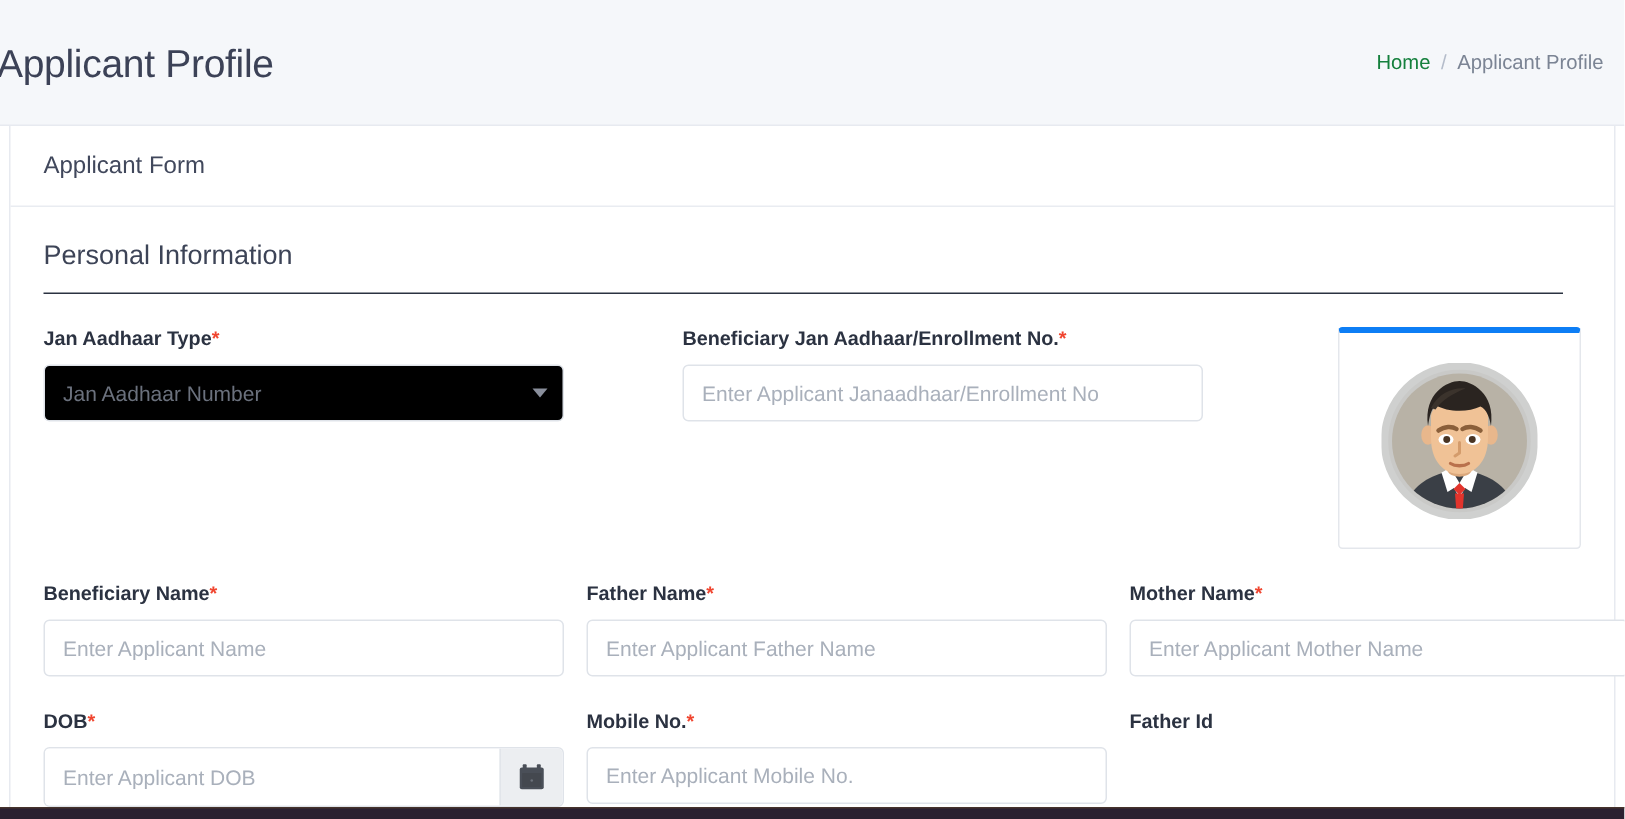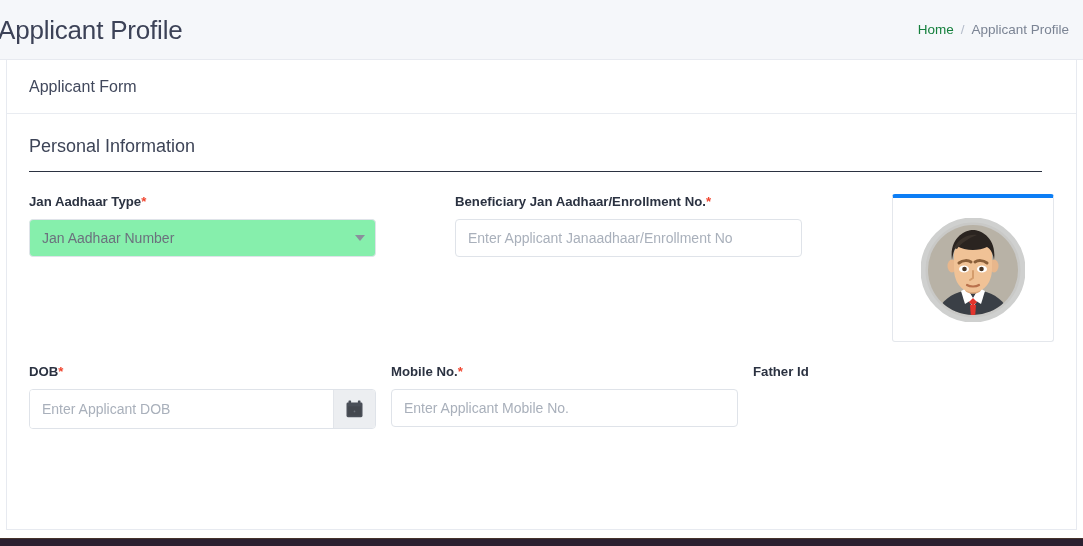--- a/index.html
+++ b/index.html
@@ -12,21 +12,21 @@
 
   body {
     font-family: "Liberation Sans", sans-serif;
     background: #ffffff;
     color: #30374a;
     position: relative;
   }
 
   
   .page-header {
-    height: 60px;
+    height: 84px;
     background: #f5f7fa;
     border-bottom: 1px solid #e7eaf0;
     display: flex;
     align-items: center;
     justify-content: space-between;
     padding: 0 14px 0 0;
     position: relative;
   }
 
   .page-title {
@@ -139,21 +139,21 @@
   }
   .input-control::placeholder { color: #a9b0bb; }
 
   
   .select-wrap { position: relative; }
   .select-wrap .select-display {
     width: 100%;
     height: 38px;
     border: 1px solid #dfe3e9;
     border-radius: 4px;
-    background: #86efac;
+    background: #000000;
     font-size: 14px;
     color: #6b717d;
     padding: 0 16px 0 12px;
     display: flex;
     align-items: center;
     cursor: pointer;
   }
   .select-arrow {
     position: absolute;
     right: 11px;
@@ -294,20 +294,38 @@
               <path d="M52 53 L52 60 L49 62" stroke="#d49c6c" stroke-width="2" fill="none" stroke-linecap="round" stroke-linejoin="round"></path>
 
               <path d="M46 67 C49 69 55 69 58 67" stroke="#b9714c" stroke-width="2.2" fill="none" stroke-linecap="round"></path>
             </g>
           </svg>
         </div>
       </div>
 
     </div>
 
+    <div class="form-row">
+
+      <div class="col">
+        <label class="field-label"><span>Beneficiary Name</span><span class="req">*</span></label>
+        <input class="input-control" type="text" placeholder="Enter Applicant Name" style="">
+      </div>
+
+      <div class="col">
+        <label class="field-label"><span>Father Name</span><span class="req">*</span></label>
+        <input class="input-control" type="text" placeholder="Enter Applicant Father Name" style="">
+      </div>
+
+      <div class="col-wide">
+        <label class="field-label"><span>Mother Name</span><span class="req">*</span></label>
+        <input class="input-control" type="text" placeholder="Enter Applicant Mother Name" style="">
+      </div>
+
+    </div>
 
     <div class="form-row">
 
       <div class="col">
         <label class="field-label"><span>DOB</span><span class="req">*</span></label>
         <div class="input-group">
           <input class="input-control" type="text" placeholder="Enter Applicant DOB" style="">
           <div class="input-addon">
             <svg width="17" height="18" viewBox="0 0 17 18">
               <rect x="2.5" y="0.5" width="2.6" height="4" rx="0.6" fill="#4a4f58"></rect>

